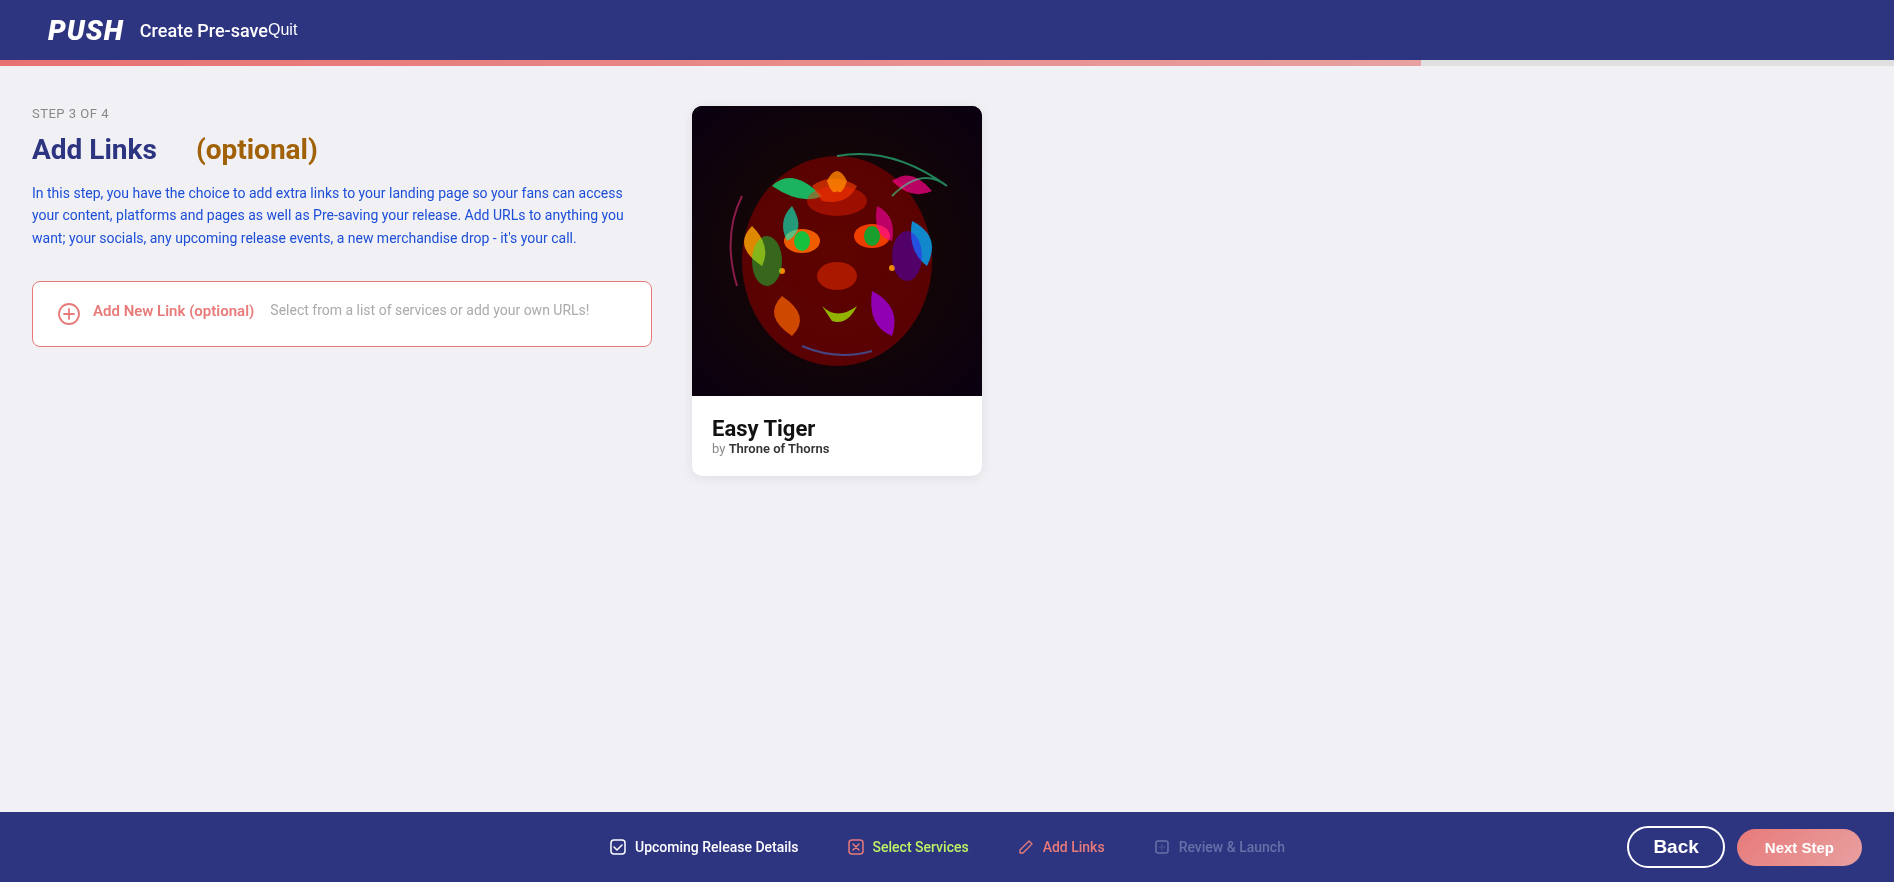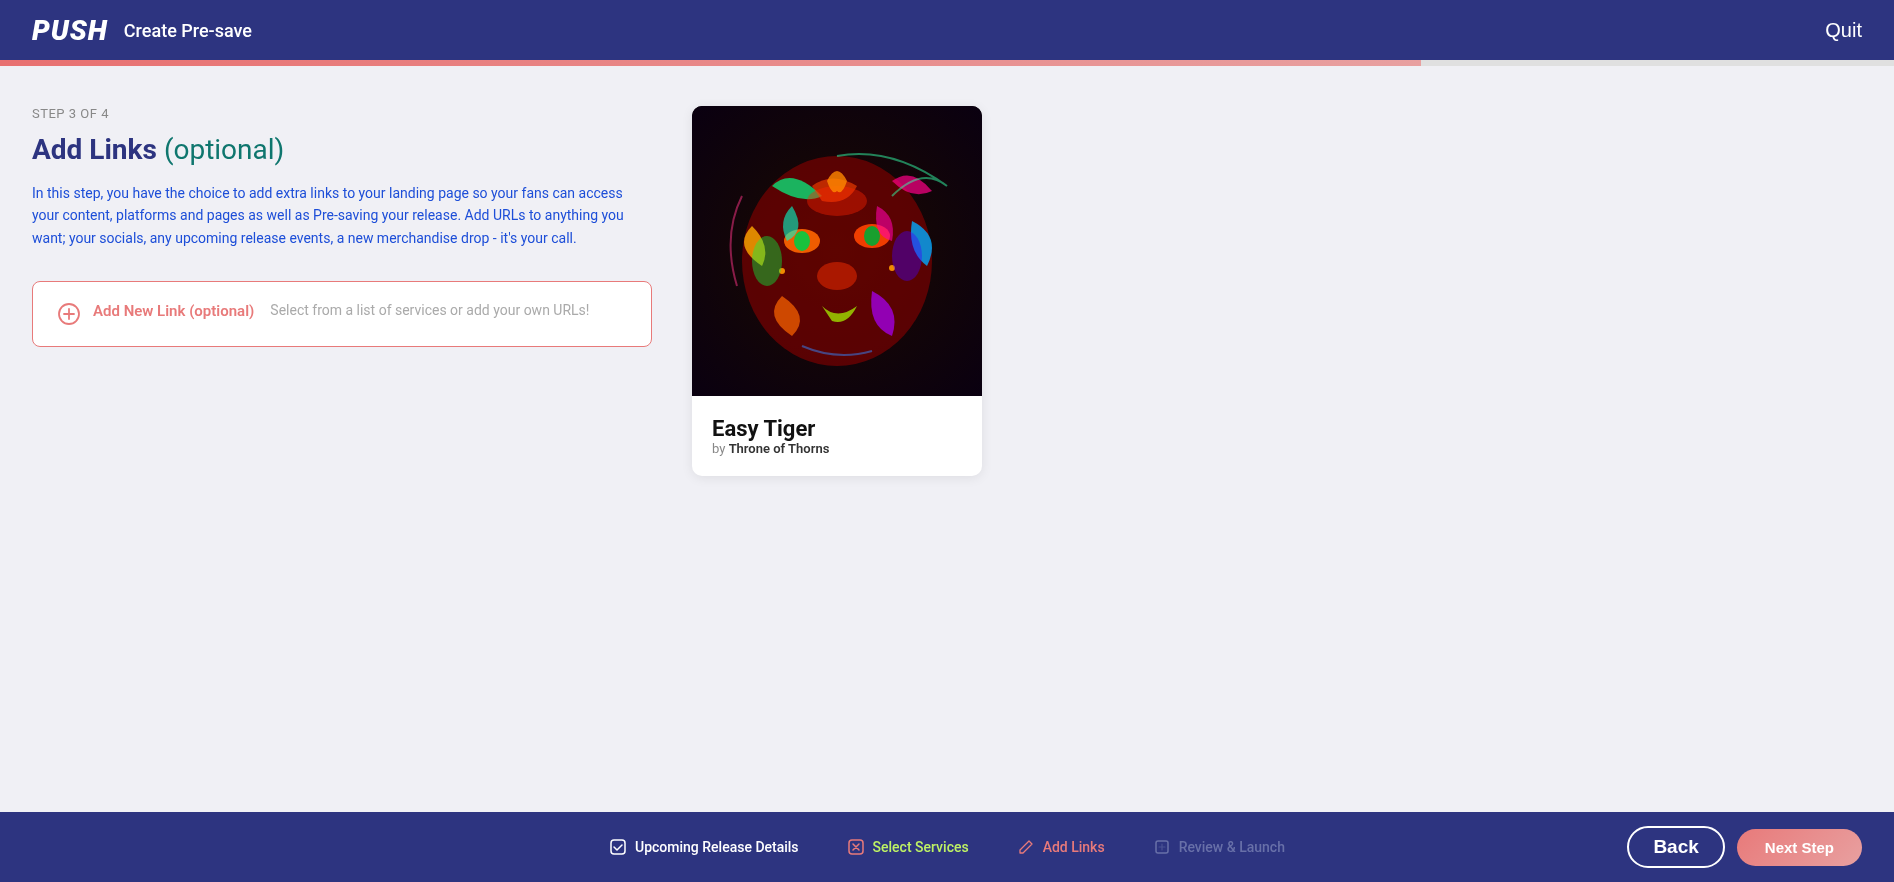--- a/index.html
+++ b/index.html
@@ -4,43 +4,43 @@
   <style>
     * { margin: 0; padding: 0; box-sizing: border-box; }
     body { font-family: -apple-system, BlinkMacSystemFont, 'Segoe UI', Roboto, sans-serif; background: #f0f0f5; min-height: 882px; display: flex; flex-direction: column; }
 
     
     .header {
       background: #2d3480;
       color: white;
       display: flex;
       align-items: center;
-      justify-content: space-between;
-      padding: 0 32px;
+      justify-content: flex-start;
+      padding: 0 48px;
       height: 60px;
       flex-shrink: 0;
     }
     .header-left { display: flex; align-items: center; gap: 16px; }
     .logo {
       font-size: 28px;
       font-weight: 900;
       font-style: italic;
       color: white;
       letter-spacing: 1px;
     }
     .header-title {
       font-size: 18px;
       font-weight: 500;
       color: white;
     }
     .quit-btn {
       background: none;
       border: none;
       color: white;
-      font-size: 20px;
+      font-size: 16px;
       cursor: pointer;
     }
 
     
     .progress-bar-container {
       height: 6px;
       background: #e0e0e0;
       flex-shrink: 0;
     }
     .progress-bar-fill {
@@ -73,22 +73,23 @@
       letter-spacing: 0.5px;
       margin-bottom: 12px;
     }
     .page-title {
       font-size: 28px;
       font-weight: 700;
       color: #2d3480;
       margin-bottom: 16px;
     }
     .page-title .optional {
-      color: #0f766e;
-      font-weight: 400;
+      color: #a16207;
+      font-weight: 700;
+      margin-left: 32px;
     }
     .description {
       font-size: 14px;
       color: #1d4ed8;
       line-height: 1.6;
       margin-bottom: 32px;
     }
 
     
     .add-link-box {

